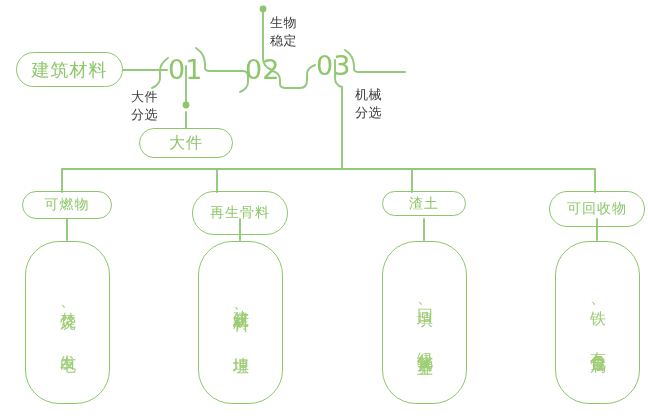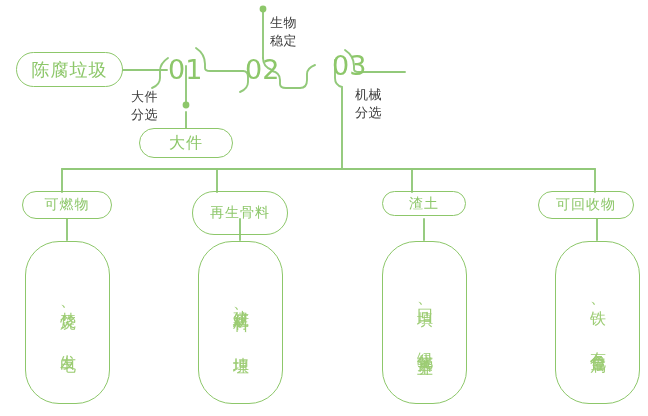--- a/index.html
+++ b/index.html
@@ -102,39 +102,39 @@
       <path d="M412 169 L412 192"></path>
       <path d="M595 169 L595 192"></path>
 
       <path d="M67 219 L67 240"></path>
       <path d="M240 219 L240 240"></path>
       <path d="M424 219 L424 240"></path>
       <path d="M597 219 L597 240"></path>
     </g>
   </svg>
 
-  <div class="pill big" style="left:16px;top:52px;width:107px;height:35px;">陈腐垃圾</div>
+  <div class="pill big" style="left:16px;top:52px;width:107px;height:35px;">建筑材料</div>
 
   <div class="num" style="left:168px;top:56px;">01</div>
   <div class="num" style="left:245px;top:56px;">02</div>
-  <div class="num" style="left:332px;top:52px;text-align:center;">03</div>
+  <div class="num" style="left:316px;top:52px;text-align:center;">03</div>
 
   <div class="note" style="left:131px;top:88px;text-align:center;">大件
 分选</div>
   <div class="note" style="left:270px;top:6px;text-align:left;margin-top:8px;">生物
 稳定</div>
   <div class="note" style="left:355px;top:86px;text-align:center;">机械
 分选</div>
 
   <div class="pill mid" style="left:139px;top:128px;width:94px;height:30px;">大件</div>
 
   <div class="pill small" style="left:22px;top:191px;width:90px;height:28px;">可燃物</div>
   <div class="pill small" style="left:192px;top:191px;width:96px;height:44px;">再生骨料</div>
   <div class="pill small" style="left:382px;top:191px;width:84px;height:25px;">渣土</div>
-  <div class="pill small" style="left:538px;top:191px;width:96px;height:28px;">可回收物</div>
+  <div class="pill small" style="left:549px;top:191px;width:96px;height:36px;">可回收物</div>
 
   <div class="vbox" style="left:25px;top:241px;width:85px;height:163px;">
     <span class="vtext">焚烧、 发电</span>
   </div>
   <div class="vbox" style="left:198px;top:241px;width:85px;height:163px;">
     <span class="vtext">建筑材料、 填埋</span>
   </div>
   <div class="vbox" style="left:382px;top:241px;width:85px;height:163px;">
     <span class="vtext">回填、 绿化营养土</span>
   </div>

